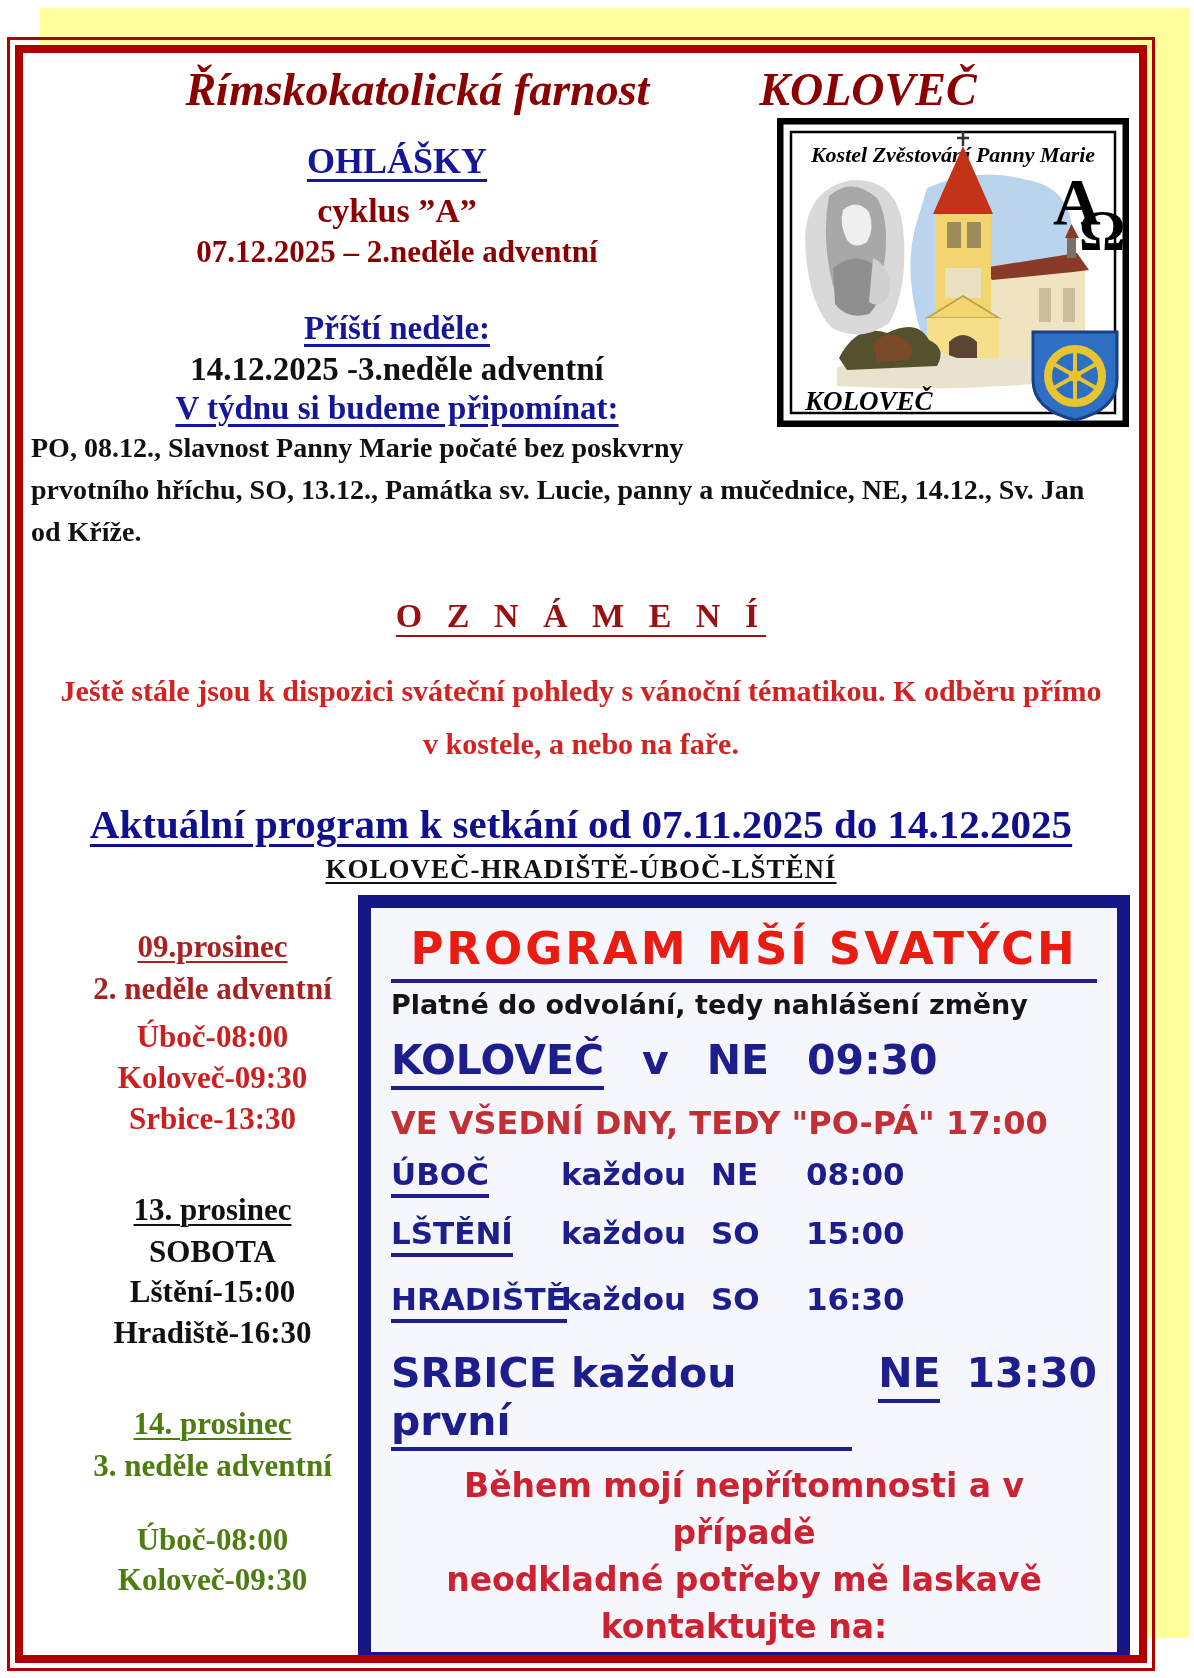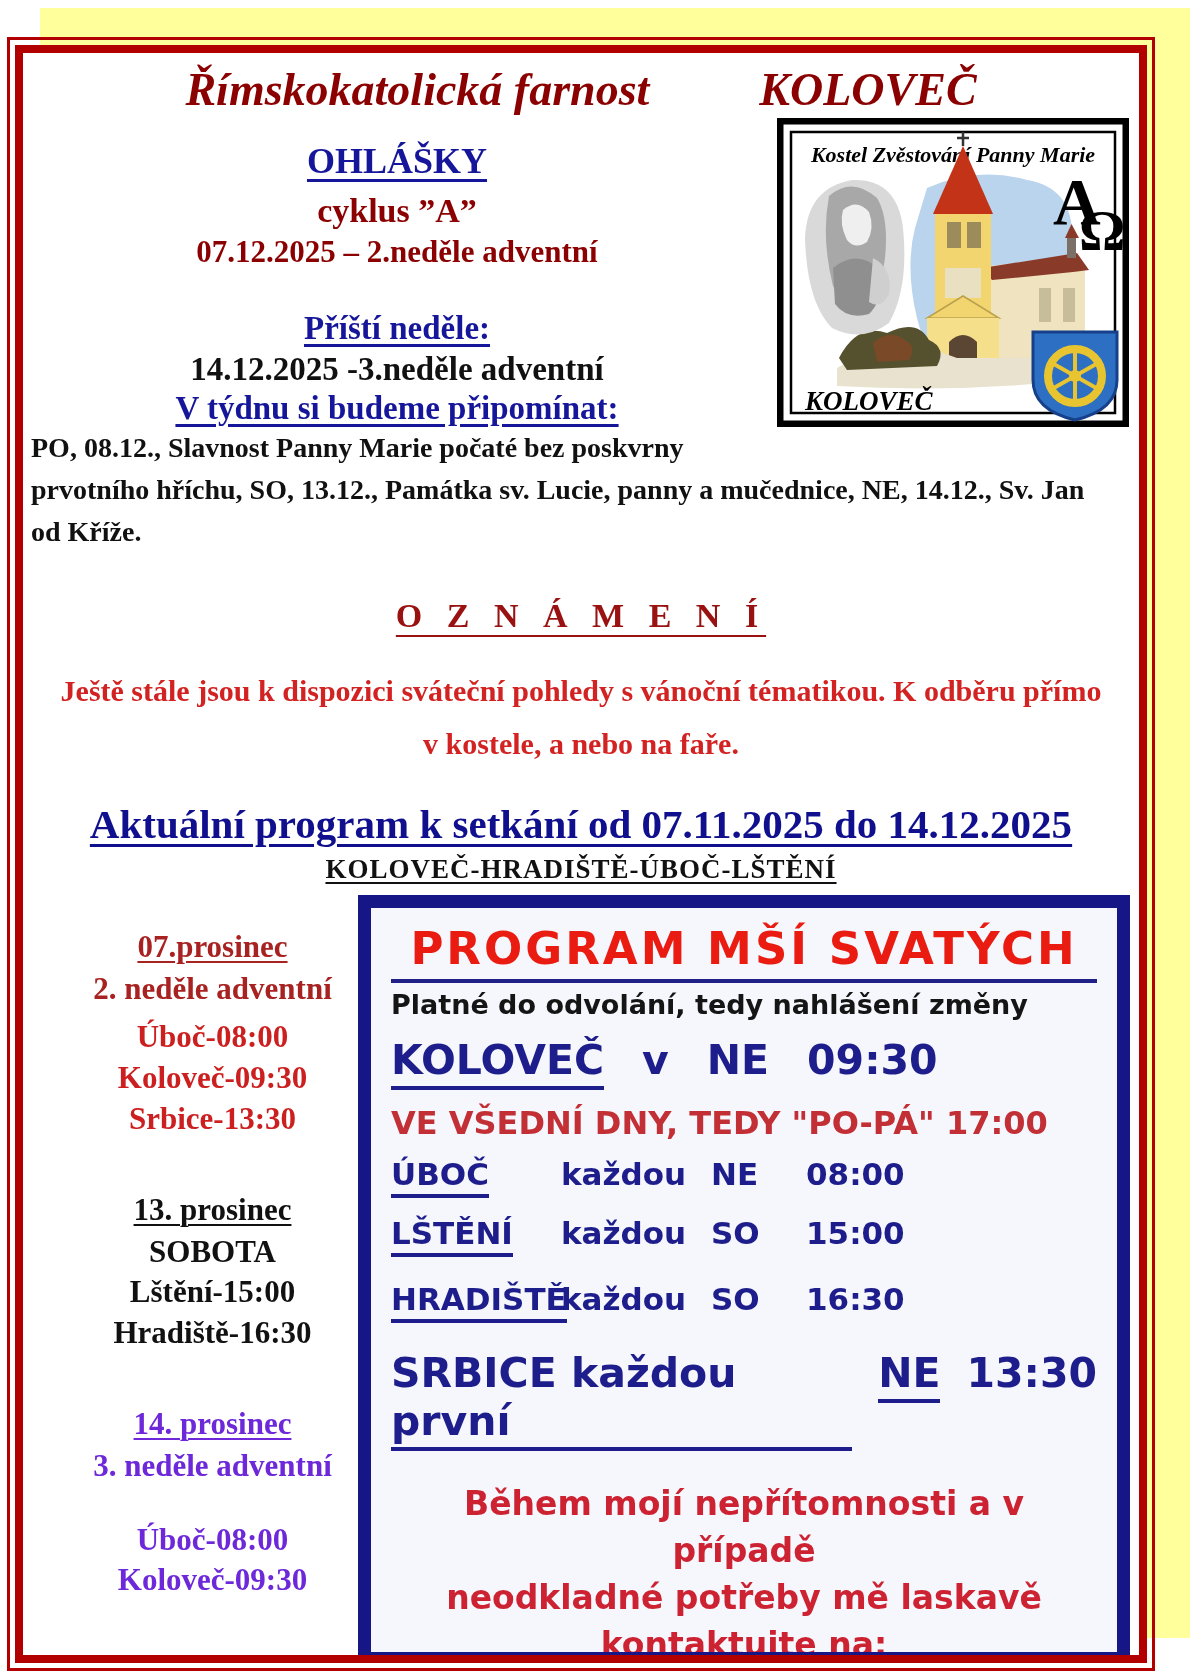--- a/index.html
+++ b/index.html
@@ -71,21 +71,21 @@
   .left-col{width:327px;text-align:center;padding:34px 0 0 36px;box-sizing:border-box;}
   .sch-heading{
     font-size:31px;font-weight:bold;text-decoration:underline;
     text-decoration-thickness:2px;text-underline-offset:4px;
   }
   .sch-sub{font-size:31px;font-weight:bold;margin-top:6px;}
   .sch-item{font-size:31px;font-weight:bold;line-height:1.32;}
   .g-red-h{color:#a82222;}
   .g-red-i{color:#cc2020;}
   .g-black{color:#111;}
-  .g-dark{color:#6d28d9;}
+  .g-dark{color:#4d7c0f;}
   .sch-items{margin-top:10px;}
   .sch-group{margin-bottom:52px;}
   
   .mass-box{
     width:772px;height:770px;box-sizing:border-box;border:13px solid #161687;
     background:#f6f6fd;padding:14px 20px;overflow:hidden;
     font-family:"DejaVu Sans",sans-serif;
   }
   .mass-title{
     text-align:center;color:#ea1c12;font-size:45px;font-weight:bold;letter-spacing:3px;
@@ -99,21 +99,21 @@
   .mass-weekday{color:#c23036;font-size:32px;font-weight:bold;margin-top:14px;}
   .mass-rows{margin-top:14px;}
   .mass-row{
     display:grid;grid-template-columns:170px 150px 95px 140px;
     color:#1d1d8c;font-size:31px;font-weight:bold;margin-bottom:17px;align-items:baseline;
   }
   .mass-srbice{
     display:flex;gap:26px;color:#1d1d8c;font-size:41px;font-weight:bold;margin-top:26px;align-items:baseline;
   }
   .mass-note{
-    text-align:center;color:#cc2231;font-size:33px;font-weight:bold;line-height:1.42;margin-top:30px;
+    text-align:center;color:#cc2231;font-size:33px;font-weight:bold;line-height:1.42;margin-top:12px;
   }
   .mass-phone{
     display:flex;justify-content:center;align-items:flex-end;gap:22px;margin-top:30px;
   }
   .phone-number{
     color:#e81717;font-size:56px;font-weight:bold;letter-spacing:8px;
     border-bottom:5px solid #a04040;padding-bottom:4px;line-height:1.05;
   }
 </style>
 </head>
@@ -211,21 +211,21 @@
       <div class="ozn-line">v kostele, a nebo na faře.</div>
     </div>
 
     <div class="aktualni">Aktuální program k setkání  od  07.11.2025  do 14.12.2025</div>
     <div class="kolovec-line">KOLOVEČ-HRADIŠTĚ-ÚBOČ-LŠTĚNÍ</div>
 
     <div class="two-col">
 
       <div class="left-col">
         <div class="sch-group">
-          <div class="sch-heading g-red-h">07.prosinec</div>
+          <div class="sch-heading g-red-h">09.prosinec</div>
           <div class="sch-sub g-red-h">2. neděle adventní</div>
           <div class="sch-items">
             <div class="sch-item g-red-i">Úboč-08:00</div>
             <div class="sch-item g-red-i">Koloveč-09:30</div>
             <div class="sch-item g-red-i">Srbice-13:30</div>
           </div>
         </div>
         <div class="sch-group">
           <div class="sch-heading g-black">13. prosinec</div>
           <div class="sch-sub g-black">SOBOTA</div>

